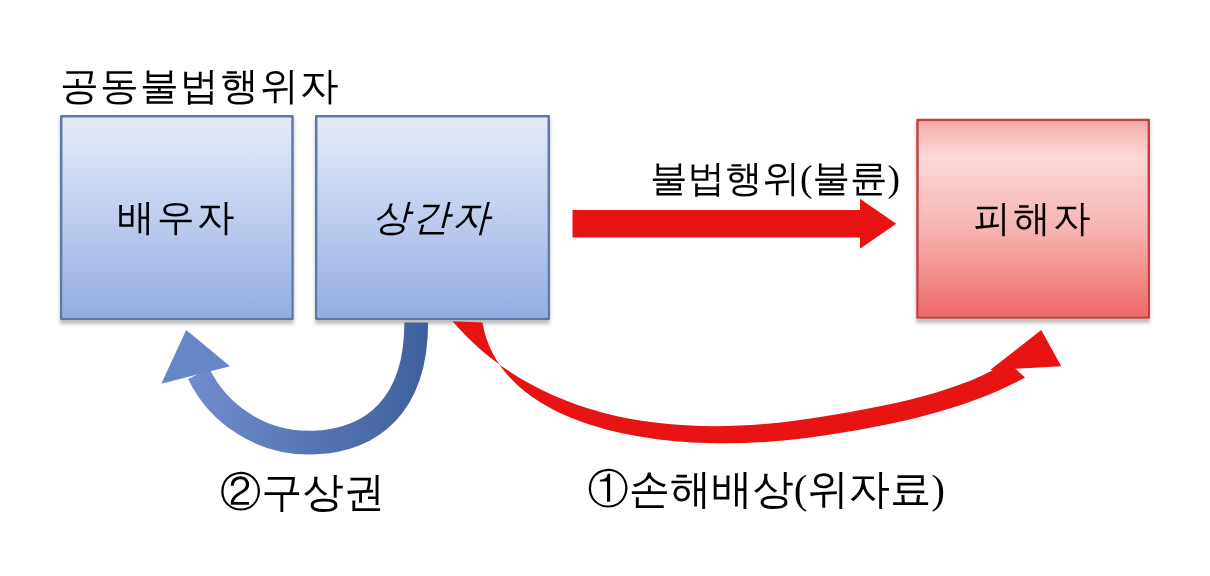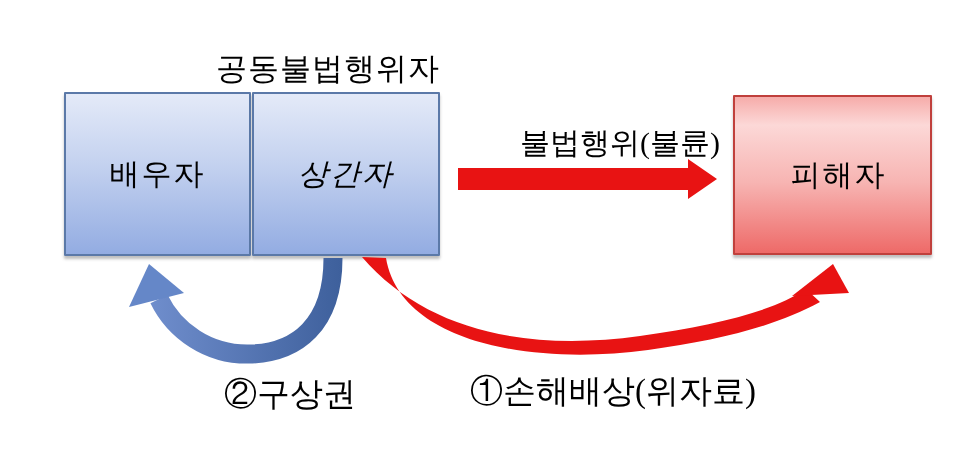--- a/index.html
+++ b/index.html
@@ -9,21 +9,21 @@
   }
   .canvas{
     position:relative;
     width:968px;height:461px;
     background:#ffffff;
     overflow:hidden;
   }
   .group-label{
     position:absolute;
     left:48px;top:48px;width:392px;
-    text-align:right;
+    text-align:left;
     font-size:31px;
     color:#000000;
     letter-spacing:1px;
     white-space:nowrap;
   }
   .box{
     position:absolute;
     display:flex;align-items:center;justify-content:center;
     font-size:30px;
     color:#000000;
@@ -31,32 +31,31 @@
     box-shadow:0 3px 3px rgba(110,110,110,0.45);
     border-radius:1px;
   }
   .box-blue{
     background:linear-gradient(180deg,#e4eaf8 0%,#c3d1ef 45%,#93ace2 100%);
     border:2px solid #5b79a8;
   }
   .box-red{
     background:linear-gradient(180deg,#f6acaa 0%,#fcd8d7 18%,#f7b4b2 55%,#ee6a68 100%);
     border:2px solid #c0403c;
-    padding-left:12px;
   }
-  .box-spouse{left:64px;top:92px;width:183px;height:160px;}
+  .box-spouse{left:48px;top:92px;width:183px;height:160px;}
   .box-partner{left:252px;top:92px;width:184px;height:160px;font-style:italic;}
   .box-victim{left:733px;top:95px;width:183px;height:156px;}
   .arrow-label{
     position:absolute;
     color:#000000;
     white-space:nowrap;
   }
   .label-tort{left:455px;top:123px;width:265px;text-align:right;font-size:30px;}
-  .label-indemnity{left:176px;top:372px;font-size:33px;margin-left:48px;}
+  .label-indemnity{left:176px;top:372px;font-size:33px;}
   .label-damages{left:470px;top:369px;font-size:33px;text-align:center;}
   svg.arrows{position:absolute;left:0;top:0;}
 </style>
 </head>
 <body>
 
 <div class="canvas">
 
   <div class="group-label">공동불법행위자</div>
 

